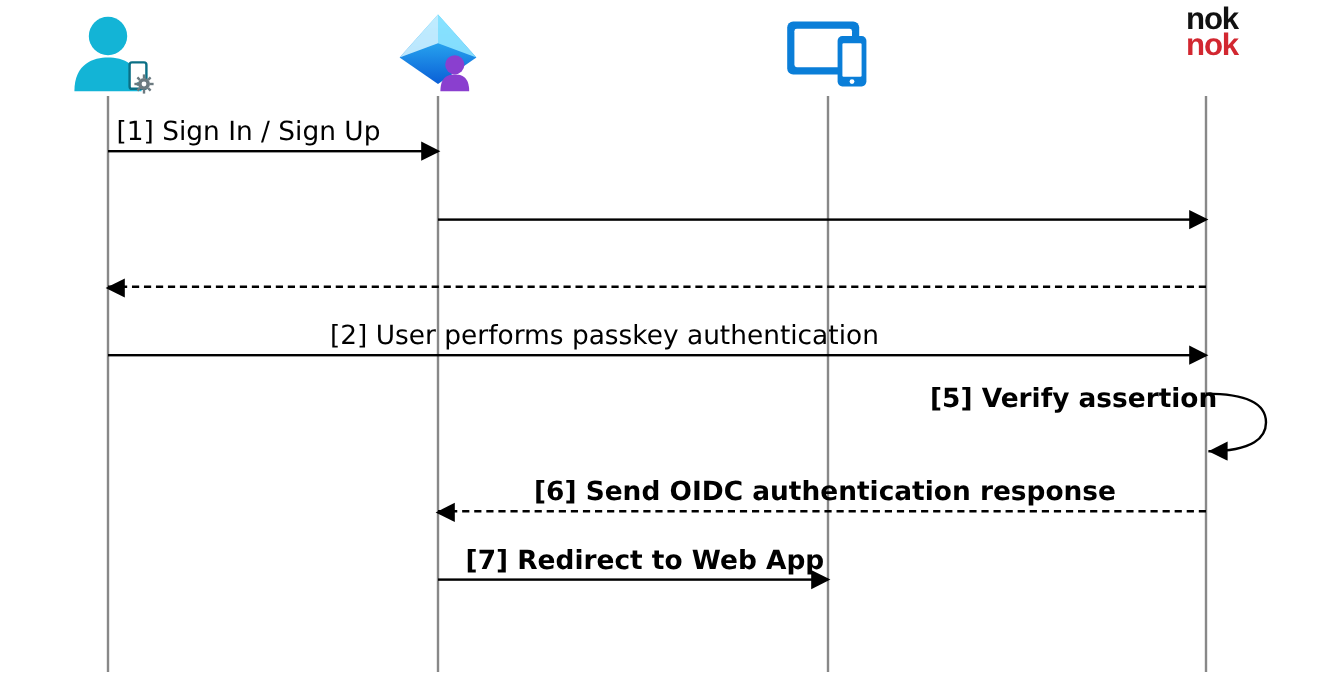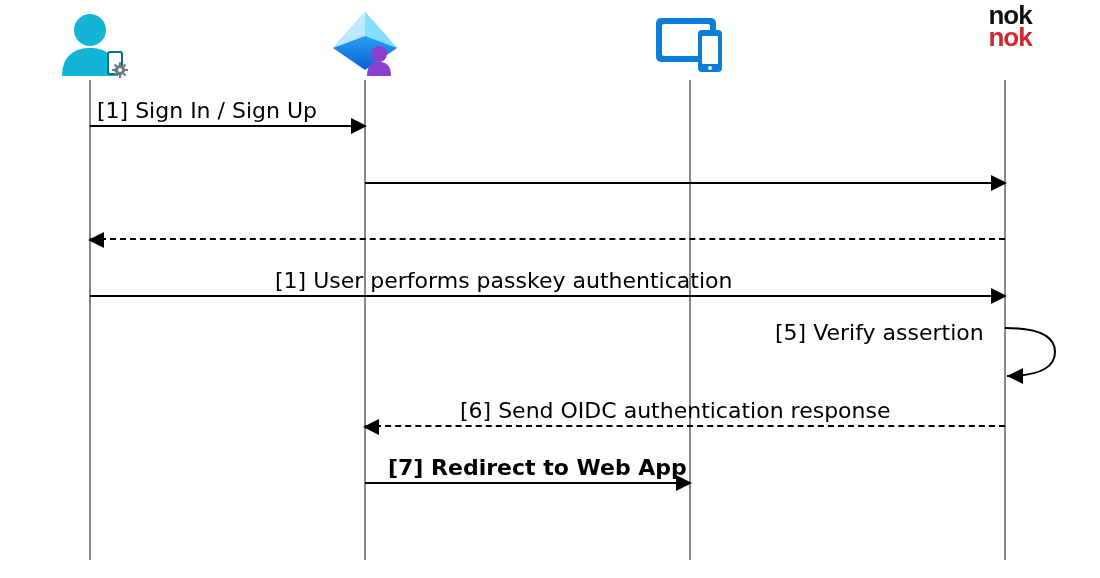--- a/index.html
+++ b/index.html
@@ -166,34 +166,34 @@
   </div>
 
   <div class="arrow-line" style="left:365px; width:640px; top:182px;">
     <span class="arrow-head-right"></span>
   </div>
 
   <div class="arrow-line dashed" style="left:90px; width:915px; top:238px;">
     <span class="arrow-head-left"></span>
   </div>
 
-  <div class="msg-label" style="left:275px; top:268px;">[1] User performs passkey authentication</div>
+  <div class="msg-label" style="left:275px; top:268px;">[2] User performs passkey authentication</div>
   <div class="arrow-line" style="left:90px; width:915px; top:295px;">
     <span class="arrow-head-right"></span>
   </div>
 
-  <div class="msg-label" style="left:775px; top:320px;">[5] Verify assertion</div>
+  <div class="msg-label" style="left:775px; top:320px;font-weight:bold;">[5] Verify assertion</div>
   <div class="self-loop" style="left:1005px; top:320px;">
     <svg width="70" height="64" viewBox="0 0 70 64">
       <path d="M0 8 C40 8 50 20 50 32 C50 44 40 56 2 56" fill="none" stroke="#000" stroke-width="2"></path>
       <polygon points="2,56 18,48 18,64" fill="#000"></polygon>
     </svg>
   </div>
 
-  <div class="msg-label" style="left:460px; top:398px;">[6] Send OIDC authentication response</div>
+  <div class="msg-label" style="left:445px; top:398px;font-weight:bold;">[6] Send OIDC authentication response</div>
   <div class="arrow-line dashed" style="left:365px; width:640px; top:425px;">
     <span class="arrow-head-left"></span>
   </div>
 
   <div class="msg-label" style="left:388px; top:455px;font-weight:bold;">[7] Redirect to Web App</div>
   <div class="arrow-line" style="left:365px; width:325px; top:482px;">
     <span class="arrow-head-right"></span>
   </div>
 
 </div>

